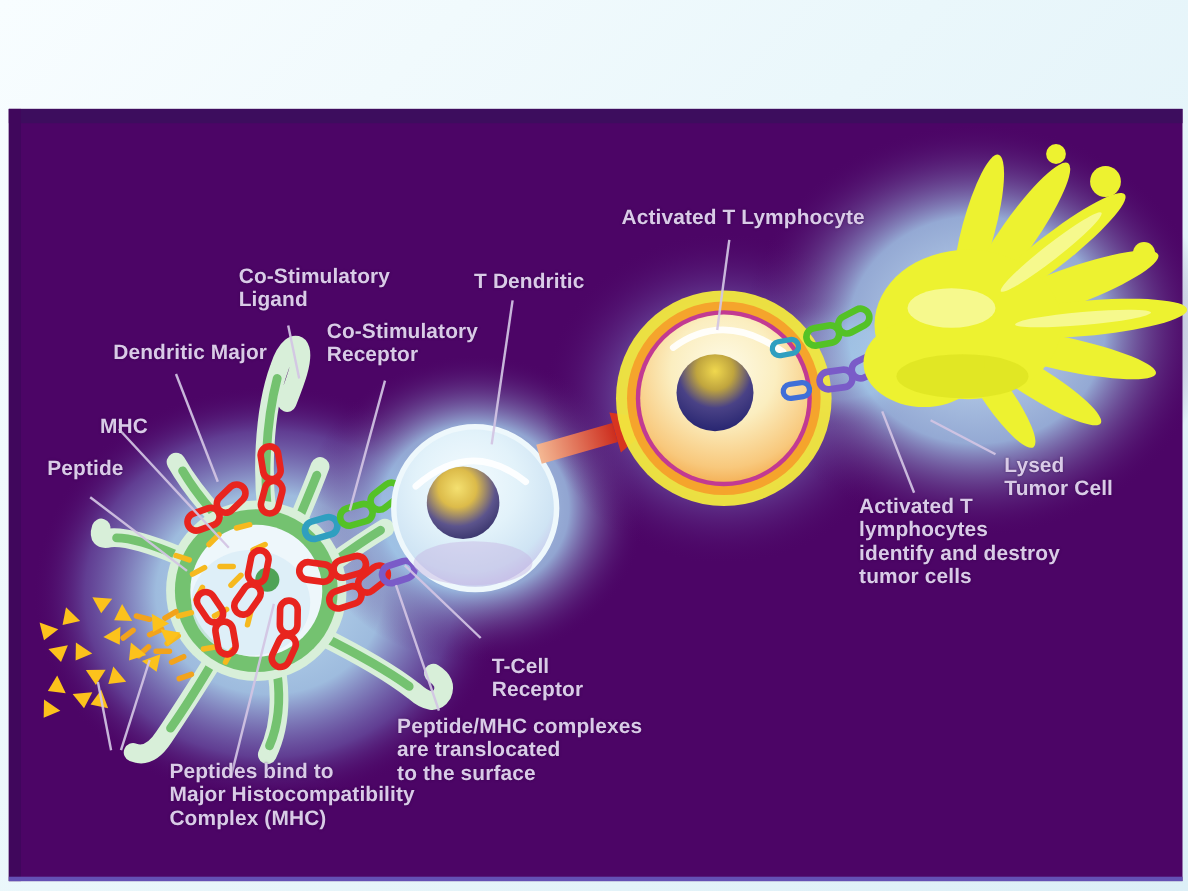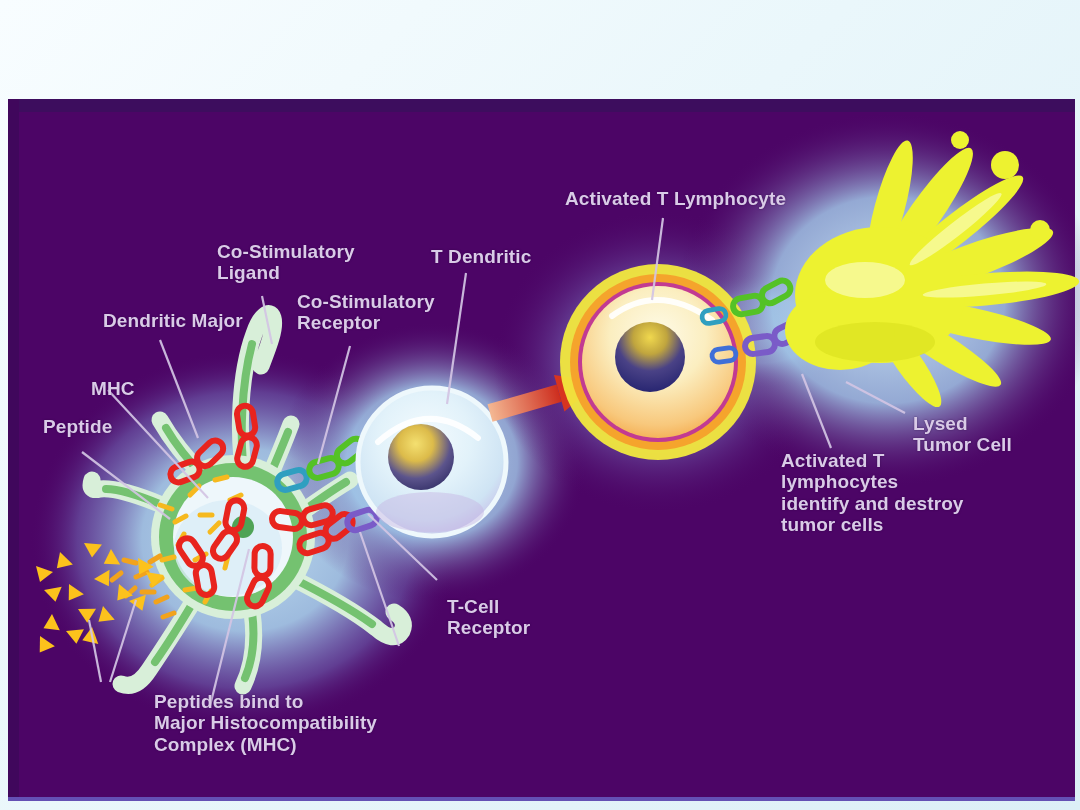--- a/index.html
+++ b/index.html
@@ -347,17 +347,20 @@
 <div class="lbl" style="left:431px;top:246px;">T Dendritic</div>
 <div class="lbl" style="left:913px;top:413px;">Lysed
 Tumor Cell</div>
 <div class="lbl" style="left:565px;top:188px;">Activated T Lymphocyte</div>
 <div class="lbl" style="left:781px;top:450px;">Activated T
 lymphocytes
 identify and destroy
 tumor cells</div>
 <div class="lbl" style="left:447px;top:574px;margin-top:22px;">T-Cell
 Receptor</div>
+<div class="lbl" style="left:361px;top:650px;">Peptide/MHC complexes
+are translocated
+to the surface</div>
 <div class="lbl" style="left:154px;top:691px;">Peptides bind to
 Major Histocompatibility
 Complex (MHC)</div>
 
 </div>
 
 </body></html>

